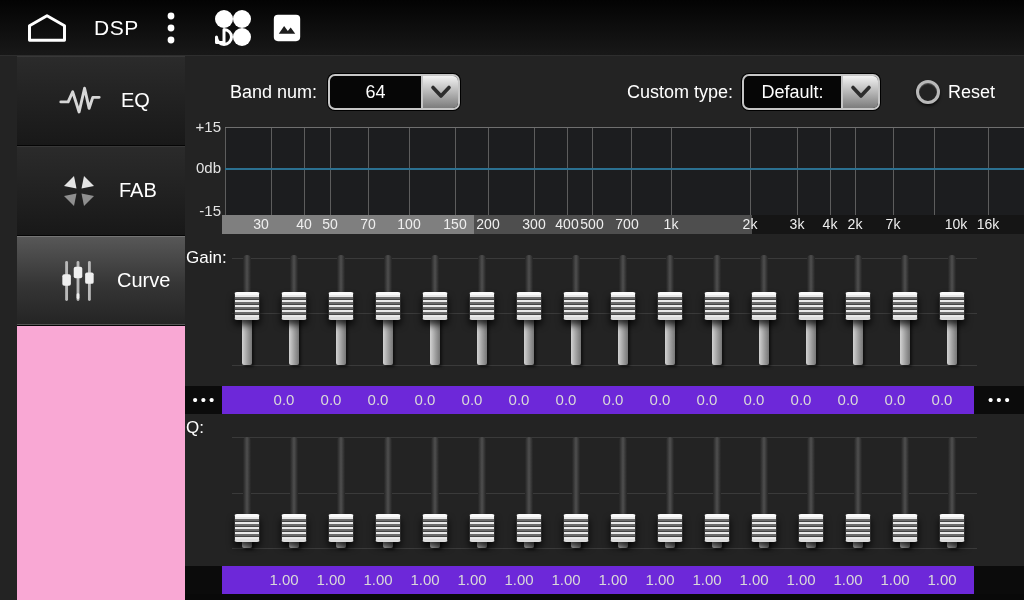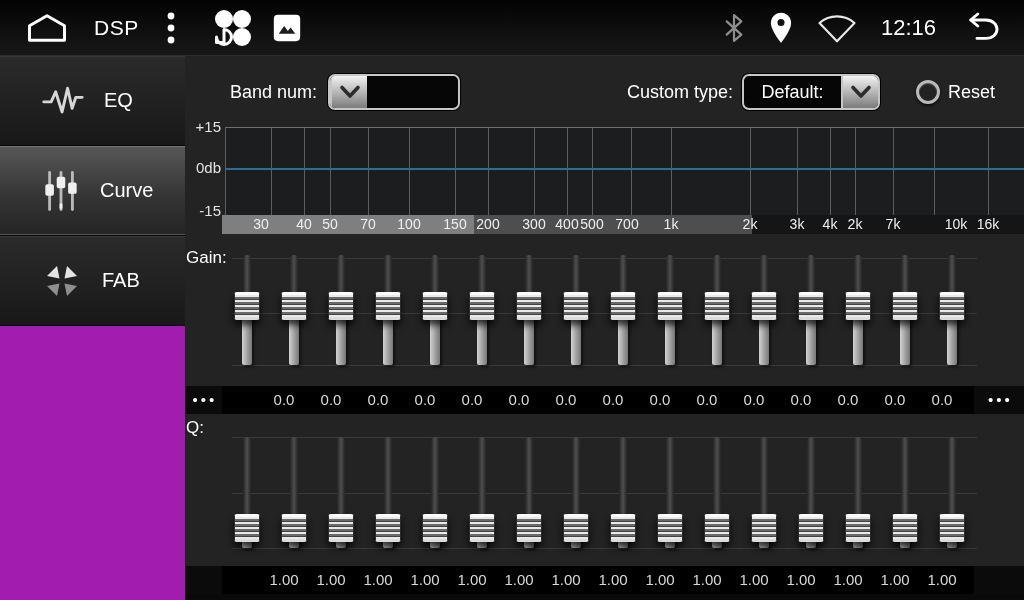--- a/index.html
+++ b/index.html
@@ -15,21 +15,21 @@
     background:linear-gradient(180deg,#030303,#181818);
     border-bottom:1px solid #2e2e2e;
     display:flex; align-items:center; color:#fff;
   }
   .sb-left { display:flex; align-items:center; gap:26px; padding-left:26px; }
   .sb-right { margin-left:auto; display:flex; align-items:center; gap:24px; padding-right:22px; }
   .sb-title { font-size:21px; letter-spacing:.5px; }
   .sb-time { font-size:22px; }
   .icon { display:flex; align-items:center; justify-content:center; }
   
-  .sidebar { position:absolute; left:0; top:56px; width:185px; height:544px; background:#a21caf; }
+  .sidebar { position:absolute; left:17px; top:56px; width:185px; height:544px; background:#f9a8d4; }
   .side-item {
     height:90px; display:flex; align-items:center; gap:20px; padding-left:42px;
     background:linear-gradient(180deg,#2b2b2b,#181818);
     border-bottom:1px solid #050505; box-shadow:inset 0 1px 0 #383838;
     cursor:pointer;
   }
   .side-item.active {
     background:linear-gradient(180deg,#585858 0%,#353535 55%,#242424 100%);
     box-shadow:inset 0 1px 0 #757575, inset 0 -1px 0 #555;
   }
@@ -67,21 +67,21 @@
   .trk-top { position:absolute; width:8px; background:linear-gradient(90deg,#242424,#4f4f4f 50%,#242424); border-radius:4px 4px 0 0; }
   .trk-bot { position:absolute; width:10px; background:linear-gradient(90deg,#d2d2d2,#9a9a9a 60%,#777); border-radius:2px; box-shadow:2px 2px 3px rgba(0,0,0,.55); }
   .thumb {
     position:absolute; width:26px; height:28px; border-radius:3px; cursor:grab;
     background:repeating-linear-gradient(180deg,#e9e9e9 0 2px,#6b6b6b 2px 4px,#434343 4px 5px);
     border-top:3px solid #fafafa; border-bottom:3px solid #dcdcdc;
     border-left:1px solid #2c2c2c; border-right:1px solid #2c2c2c;
     box-shadow:0 5px 7px rgba(0,0,0,.75);
   }
   .val-row { position:absolute; left:0; width:839px; height:28px; }
-  .val-strip { position:absolute; left:37px; top:0; width:752px; height:28px; background:#000000; }
+  .val-strip { position:absolute; left:37px; top:0; width:752px; height:28px; background:#6d28d9; }
   .val-cap { position:absolute; top:0; height:28px; background:#0b0b0b; display:flex; align-items:center; justify-content:center; }
   .cap-l { left:0; width:37px; }
   .cap-r { left:789px; width:50px; }
   .scroll-dots { color:#fff; font-size:15px; letter-spacing:3px; line-height:28px; cursor:pointer; text-indent:3px; }
   .vcell { position:absolute; top:0; width:46px; height:28px; line-height:28px; text-align:center; color:#d9d9d9; font-size:15px; }
   .bottom-bar { position:absolute; left:0; top:538px; width:839px; height:6px; background:#090909; }
 </style>
 </head>
 <body>
 
@@ -110,87 +110,63 @@
           <path d="M13 22.5 a7.5 7.5 0 1 1 -7.5 7.5 l0 5.5 7.5 -0.2 z" fill="none" stroke="#fff" stroke-width="3" stroke-linejoin="round"></path>
         </svg>
       </span>
       <span class="icon" style="margin-left:-6px">
         <svg width="28" height="28" viewBox="0 0 34 34">
           <rect x="1" y="1" width="32" height="32" rx="5" fill="#fff"></rect>
           <path d="M7 24 L13.5 14.5 L18 20.5 L21.5 16.5 L27 24 Z" fill="#1d1d1d"></path>
         </svg>
       </span>
     </div>
-    <div class="sb-right">
-      <span class="icon">
-        <svg width="22" height="34" viewBox="0 0 30 44">
-            <path d="M5 13 L25 31 L15 39.5 V4.5 L25 13 L5 31" fill="none" stroke="#8f8f8f" stroke-width="3" stroke-linejoin="round" stroke-linecap="round"></path>
-          </svg>
-      </span>
-      <span class="icon">
-        <svg width="24" height="32" viewBox="0 0 28 38">
-          <path d="M14 1 C7.4 1 2 6.4 2 13 c0 9 12 23.5 12 23.5 S26 22 26 13 C26 6.4 20.6 1 14 1 Z" fill="#fff"></path>
-          <circle cx="14" cy="12.5" r="4.2" fill="#111"></circle>
-        </svg>
-      </span>
-      <span class="icon">
-        <svg width="40" height="30" viewBox="0 0 48 36">
-            <path d="M3 12 C15 1.5 33 1.5 45 12 L24 34 Z" fill="none" stroke="#e8e8e8" stroke-width="2.6" stroke-linejoin="round"></path>
-          </svg>
-      </span>
-      <span class="sb-time">12:16</span>
-      <span class="icon">
-        <svg width="42" height="32" viewBox="0 0 50 40">
-          <path d="M13 10 H31 C40 10 45 16 45 21.5 C45 27 40 33 31 33 H20" fill="none" stroke="#fff" stroke-width="3.6" stroke-linecap="round"></path>
-          <path d="M21 2.5 L12 10 L21 17.5" fill="none" stroke="#fff" stroke-width="3.6" stroke-linecap="round" stroke-linejoin="round"></path>
-        </svg>
-      </span>
-    </div>
   </div>
 
   <div class="sidebar">
     <div class="side-item">
       <span class="icon">
         <svg width="42" height="34" viewBox="0 0 46 36">
             <path d="M2 19 H10 L15 8 L22 30 L28 4 L33 26 L37 14 H44" fill="none" stroke="#d7d7d7" stroke-width="3.2" stroke-linecap="round" stroke-linejoin="round"></path>
           </svg>
       </span>
       <span class="side-label">EQ</span>
+    </div>
+    <div class="side-item">
+      <span class="icon">
+        <svg width="40" height="40" viewBox="0 0 40 40">
+          <path d="M5 15 L15 5 L17.5 17.5 Z" fill="#e4e4e4"></path>
+          <path d="M35 15 L25 5 L22.5 17.5 Z" fill="#e4e4e4"></path>
+          <path d="M5 25 L15 35 L17.5 22.5 Z" fill="#8f8f8f"></path>
+          <path d="M35 25 L25 35 L22.5 22.5 Z" fill="#8f8f8f"></path>
+        </svg>
+      </span>
+      <span class="side-label">FAB</span>
     </div>
     <div class="side-item active">
       <span class="icon">
         <svg width="38" height="44" viewBox="0 0 40 46">
           <rect x="6.5" y="2" width="3" height="42" rx="1.5" fill="#b9b9b9"></rect>
           <rect x="18.5" y="2" width="3" height="42" rx="1.5" fill="#b9b9b9"></rect>
           <rect x="30.5" y="2" width="3" height="42" rx="1.5" fill="#b9b9b9"></rect>
           <rect x="3.5" y="16" width="9" height="12" rx="2" fill="#efefef"></rect>
           <rect x="15.5" y="8" width="9" height="12" rx="2" fill="#efefef"></rect>
           <rect x="18.5" y="36" width="3" height="6" rx="1.5" fill="#efefef"></rect>
           <rect x="27.5" y="14" width="9" height="12" rx="2" fill="#efefef"></rect>
         </svg>
       </span>
       <span class="side-label">Curve</span>
     </div>
-    <div class="side-item">
-      <span class="icon">
-        <svg width="40" height="40" viewBox="0 0 40 40">
-          <path d="M5 15 L15 5 L17.5 17.5 Z" fill="#e4e4e4"></path>
-          <path d="M35 15 L25 5 L22.5 17.5 Z" fill="#e4e4e4"></path>
-          <path d="M5 25 L15 35 L17.5 22.5 Z" fill="#8f8f8f"></path>
-          <path d="M35 25 L25 35 L22.5 22.5 Z" fill="#8f8f8f"></path>
-        </svg>
-      </span>
-      <span class="side-label">FAB</span>
-    </div>
   </div>
 
   <div class="main">
 
     <span class="ctl-label" style="left:45px">Band num:</span>
     <div class="dropdown" style="left:143px; width:132px">
+      <span class="dd-value">64</span>
       <span class="dd-btn">
         <svg width="24" height="18" viewBox="0 0 24 18">
             <path d="M4 4.5 L12 13 L20 4.5" fill="none" stroke="#2d2d2d" stroke-width="3.6" stroke-linecap="round" stroke-linejoin="round"></path>
           </svg>
       </span>
     </div>
 
     <span class="ctl-label" style="left:442px">Custom type:</span>
     <div class="dropdown" style="left:557px; width:138px">
       <span class="dd-value">Default:</span>

